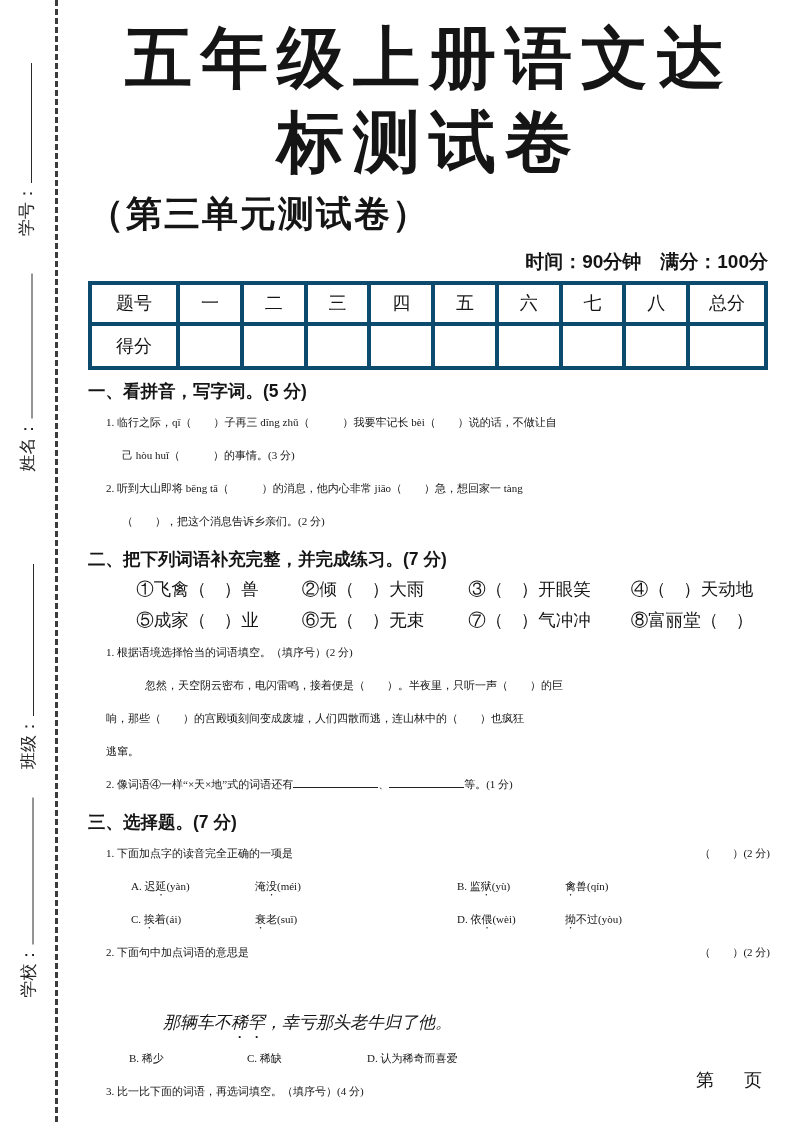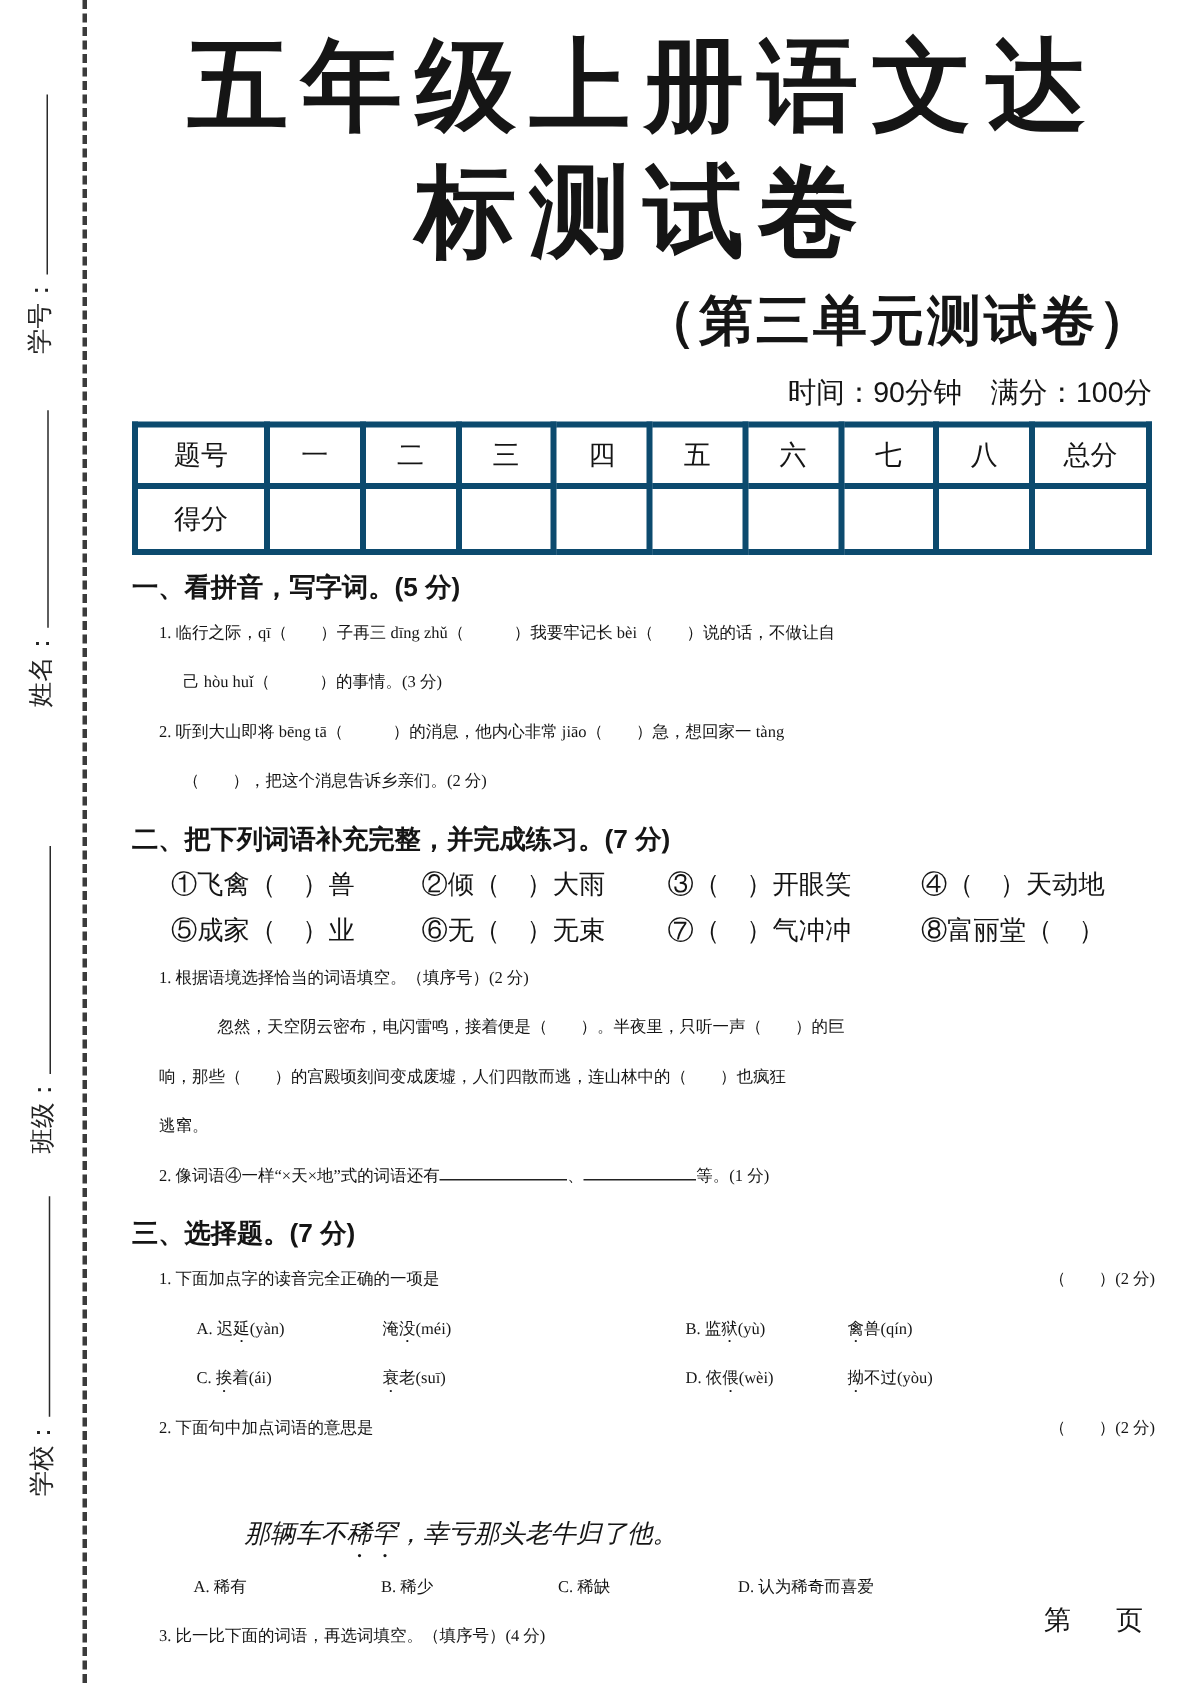--- a/index.html
+++ b/index.html
@@ -15,26 +15,26 @@
     font-family:"Liberation Sans","DejaVu Sans",sans-serif;font-size:17px;color:#222;
   }
   .fill-line{display:inline-block;height:13px;border-bottom:1.6px solid #2a2a2a;margin-left:2px;}
   
   .content{position:absolute;left:88px;top:16px;width:682px;}
   .page-title{
     text-align:center;font-family:"Liberation Sans","DejaVu Sans",sans-serif;
     font-weight:700;font-size:67px;letter-spacing:9px;line-height:1.25;
   }
   .page-subtitle{
-    text-align:right;font-family:"Liberation Sans","DejaVu Sans",sans-serif;
+    text-align:left;font-family:"Liberation Sans","DejaVu Sans",sans-serif;
     font-weight:700;font-size:36px;letter-spacing:2px;margin-top:8px;line-height:1.2;
   }
   .exam-meta{
     text-align:right;font-family:"Liberation Sans","DejaVu Sans",sans-serif;
-    font-weight:400;font-size:19px;margin:14px 2px 6px 0;
+    font-weight:700;font-size:19px;margin:14px 2px 6px 0;
   }
   table.score{border-collapse:collapse;width:680px;table-layout:fixed;}
   table.score td{
     border:4px solid #0c4a6e;text-align:center;font-size:18px;height:37px;padding:0;
   }
   td.c-first{width:84px;}
   td.c-last{width:74px;}
   .sec-heading{
     font-family:"Liberation Sans","DejaVu Sans",sans-serif;font-weight:700;
     font-size:17.5px;line-height:30px;margin-top:6px;
@@ -49,21 +49,21 @@
   .opt-row .c1{display:inline-block;width:124px;}
   .opt-row .c2{display:inline-block;width:202px;}
   .opt-row .c3{display:inline-block;width:108px;}
   .opt4{display:flex;padding-left:41px;}
   .opt4 .o1{display:inline-block;width:125px;}
   .opt4 .o2{display:inline-block;width:118px;}
   .opt4 .o3{display:inline-block;width:120px;}
   .kai{font-style:italic;margin-top:37px;}
   .kai-sent{padding-left:75px;font-size:17px;}
   .word-grid{display:grid;grid-template-columns:167px 164px 169px 1fr;padding-left:26px;}
-  .word-grid span{line-height:31px;font-size:17.5px;}
+  .word-grid span{line-height:31px;font-size:17.5px;text-align:center;}
   .blank{display:inline-block;border-bottom:1.6px solid #222;height:15px;vertical-align:baseline;}
   .emph{
     -webkit-text-emphasis:filled dot;-webkit-text-emphasis-position:under left;
     text-emphasis:filled dot;text-emphasis-position:under right;
   }
   .page-footer{
     position:absolute;left:88px;width:680px;top:1068px;text-align:right;
     font-family:"Liberation Sans","DejaVu Sans",sans-serif;font-size:18px;letter-spacing:6px;
   }
 </style>
@@ -161,21 +161,20 @@
     <span class="c2"><span class="emph">衰</span><span>老(suī)</span></span>
     <span class="c3"><span>D. 依</span><span class="emph">偎</span><span>(wèi)</span></span>
     <span><span class="emph">拗</span><span>不过(yòu)</span></span>
   </div>
   <div class="line stem">
     <span>2. 下面句中加点词语的意思是</span>
     <span>（　　）(2 分)</span>
   </div>
   <div class="line kai kai-sent"><span>那辆车不</span><span class="emph">稀罕</span><span>，幸亏那头老牛归了他。</span></div>
   <div class="line opt4">
-    <span class="o1">A. 稀有</span>
     <span class="o2">B. 稀少</span>
     <span class="o3">C. 稀缺</span>
     <span>D. 认为稀奇而喜爱</span>
   </div>
   <div class="line item">3. 比一比下面的词语，再选词填空。（填序号）(4 分)</div>
 
 </div>
 
 <div class="page-footer">第　页</div>
 

